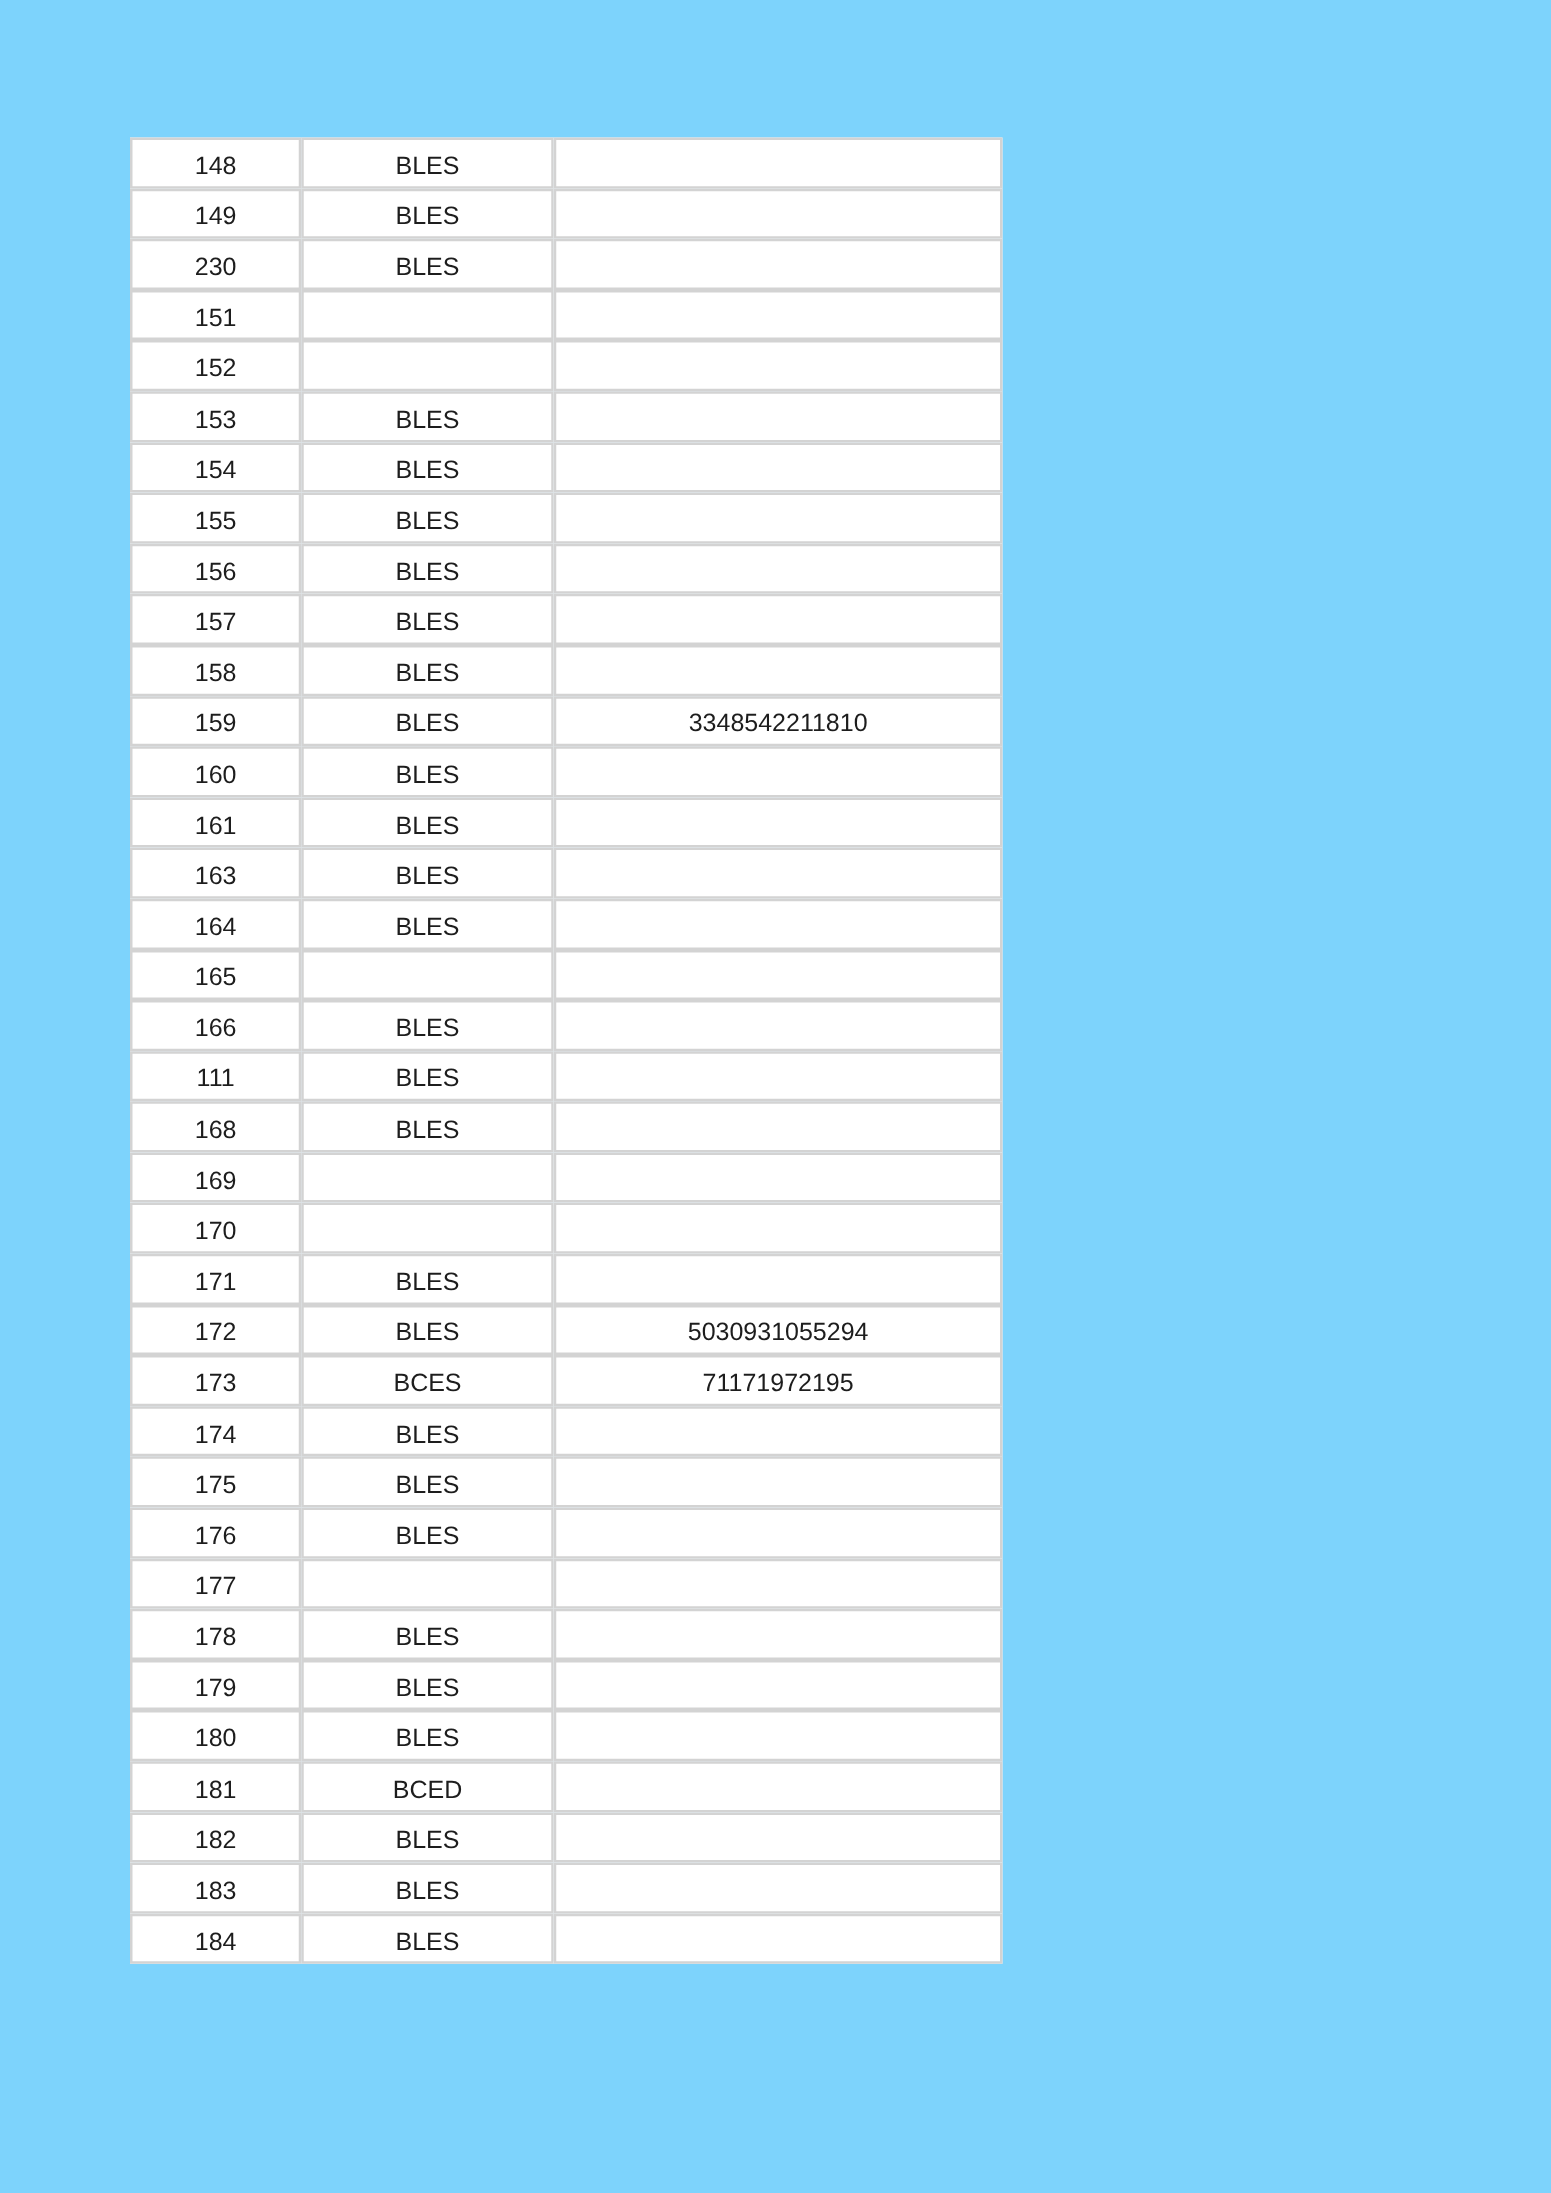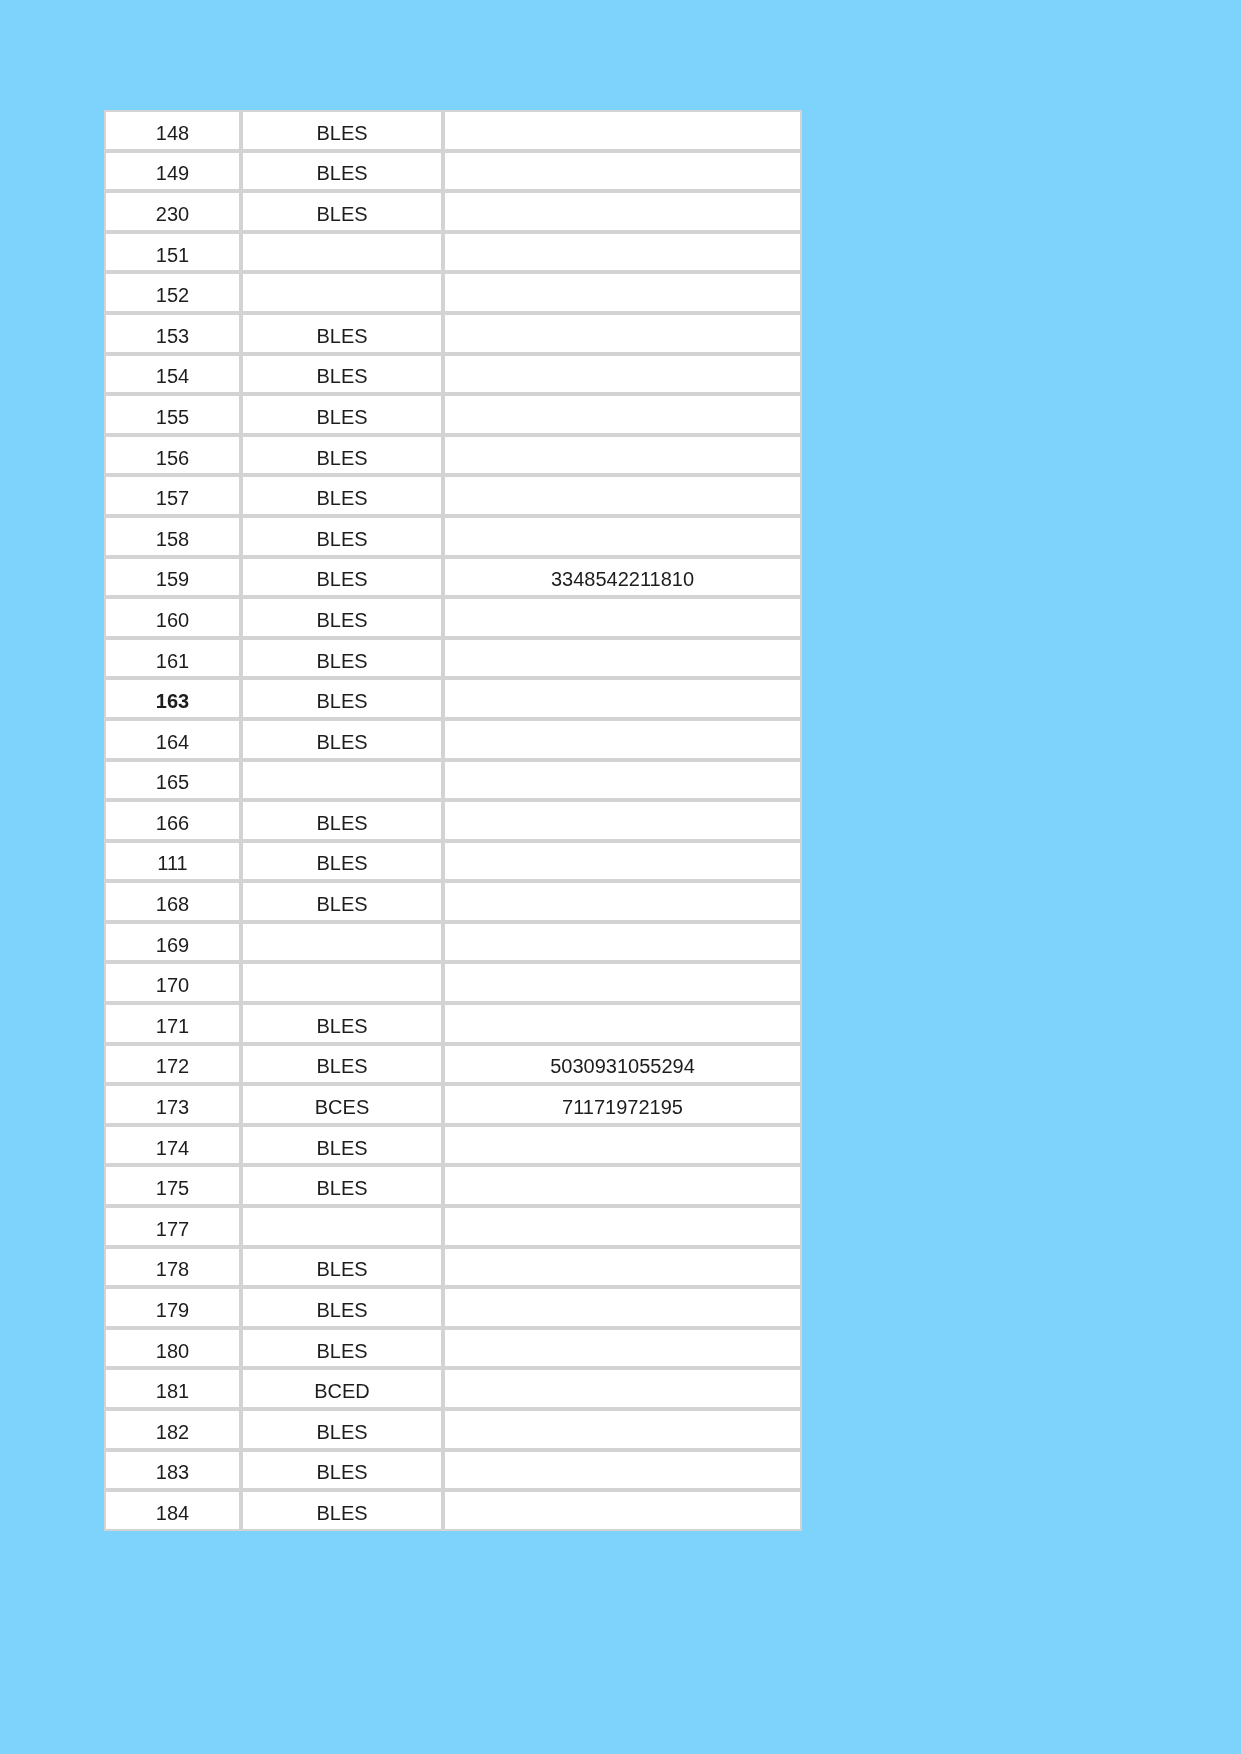--- a/index.html
+++ b/index.html
@@ -36,21 +36,21 @@
     text-align: center;
     vertical-align: middle;
     font-size: 20px;
     line-height: 1.2;
     color: #1d1d1d;
     background: #ffffff;
     overflow: hidden;
     white-space: nowrap;
   }
   table.doc-table td.bold {
-    font-weight: bold;
+    font-weight: normal;
   }
 </style>
 </head>
 <body>
 
 <div class="page">
   <table class="doc-table">
     <colgroup>
       <col style="width:137px">
       <col style="width:202px">
@@ -186,20 +186,25 @@
           <td>174</td>
           <td>BLES</td>
           <td></td>
         </tr>
         <tr>
           <td>175</td>
           <td>BLES</td>
           <td></td>
         </tr>
         <tr>
+          <td>176</td>
+          <td>BLES</td>
+          <td></td>
+        </tr>
+        <tr>
           <td>177</td>
           <td></td>
           <td></td>
         </tr>
         <tr>
           <td>178</td>
           <td>BLES</td>
           <td></td>
         </tr>
         <tr>

